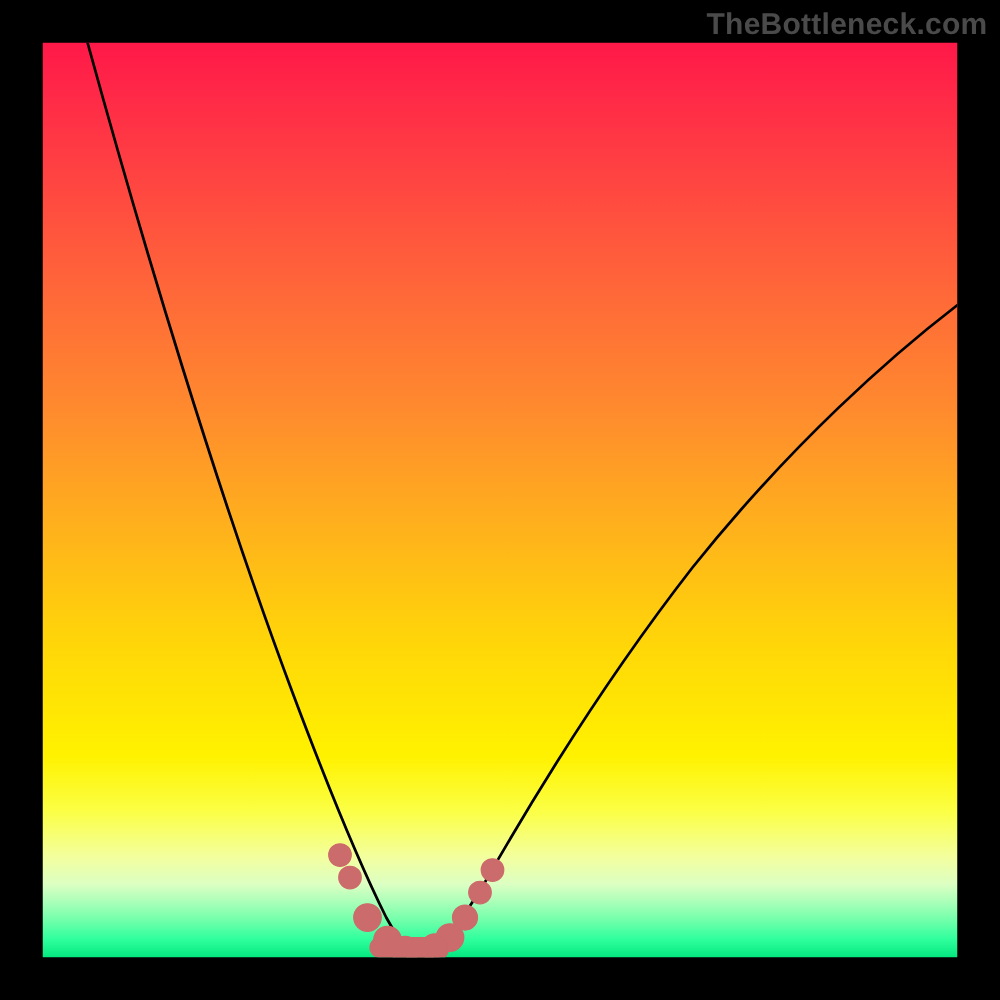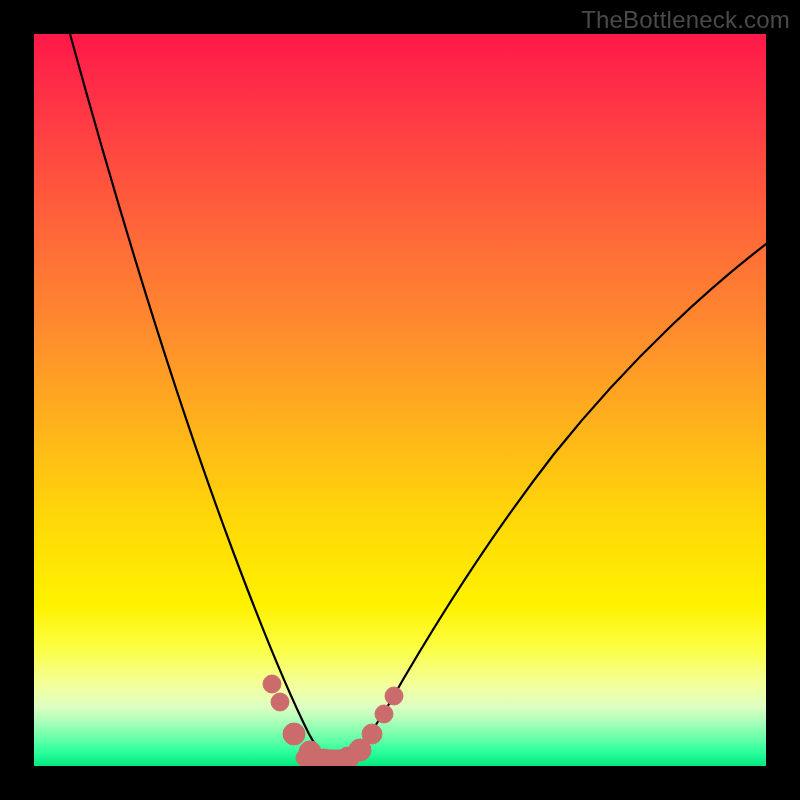--- a/index.html
+++ b/index.html
@@ -52,21 +52,21 @@
       #04e880 100%
     );
   }
   .watermark {
     position: absolute;
     top: 6px;
     right: 10px;
     color: #4a4a4a;
     font-size: 24px;
     letter-spacing: 0.2px;
-    font-weight: 400;
+    font-weight: 700;
     z-index: 5;
   }
   svg.curve {
     position: absolute;
     left: 0;
     top: 0;
     width: 732px;
     height: 732px;
   }
 </style>

